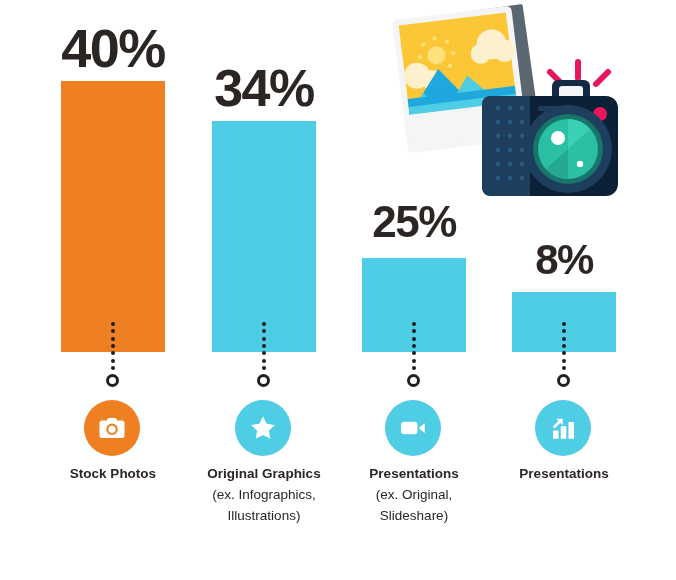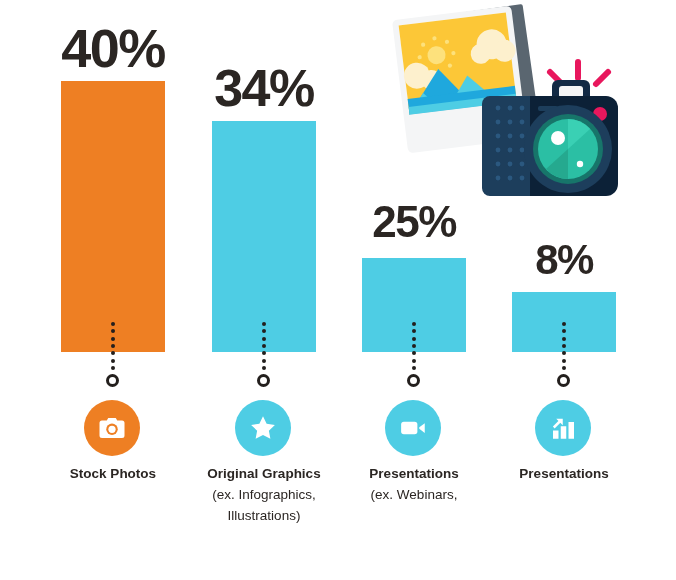--- a/index.html
+++ b/index.html
@@ -273,21 +273,22 @@
   </div>
   <div class="ring" style="left:407px; top:374px;"></div>
   <div class="circ" style="left:385px; top:400px; background:#4ecde4;">
     <svg width="30" height="30" viewBox="0 0 24 24">
       <rect x="2.5" y="7" width="13" height="10" rx="2.2" fill="#ffffff"></rect>
       <path d="M17 11.4l4.4-3.3v7.8L17 12.6z" fill="#ffffff"></path>
     </svg>
   </div>
   <div class="caption" style="left:333px; top:464px; width:162px;">
     <div class="main">Presentations</div>
-    <div class="sub">(ex. Webinars,</div>
+    <div class="sub">(ex. Original,</div>
+    <div class="sub">Slideshare)</div>
   </div>
 
   <div class="pct" style="left:512px; width:104px; top:239px; font-size:42px;">8%</div>
   <div class="bar" style="left:512px; width:104px; height:60px;">
     <div class="bar-rect" style="height:60px; background:#4ecde4;"></div>
   </div>
   <div class="connector" style="left:561px; top:322px; height:48px;">
     <span class="dot"></span>
     <span class="dot"></span>
     <span class="dot"></span>

